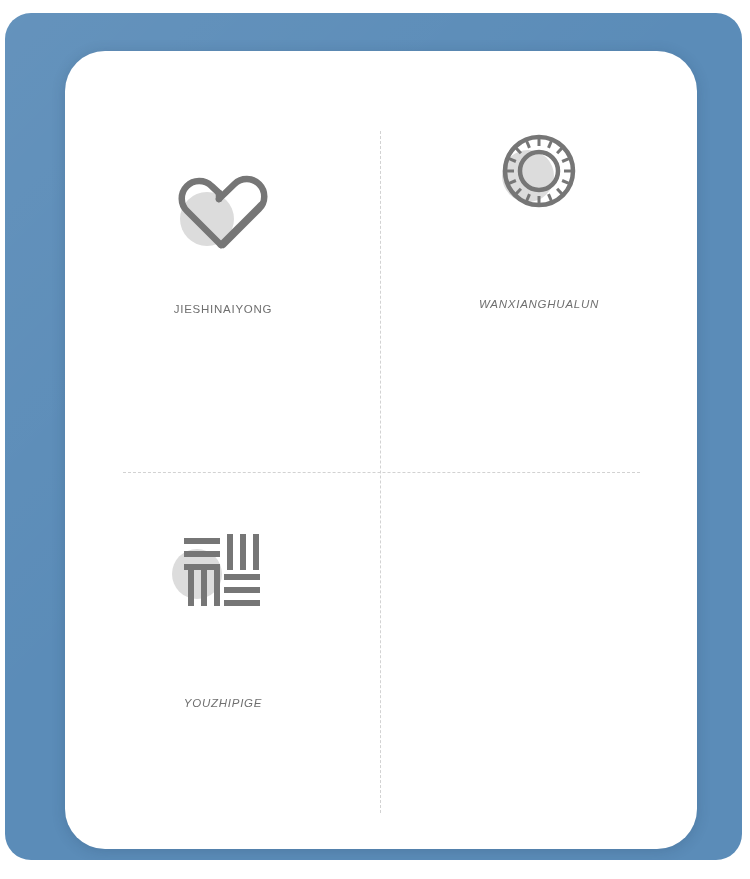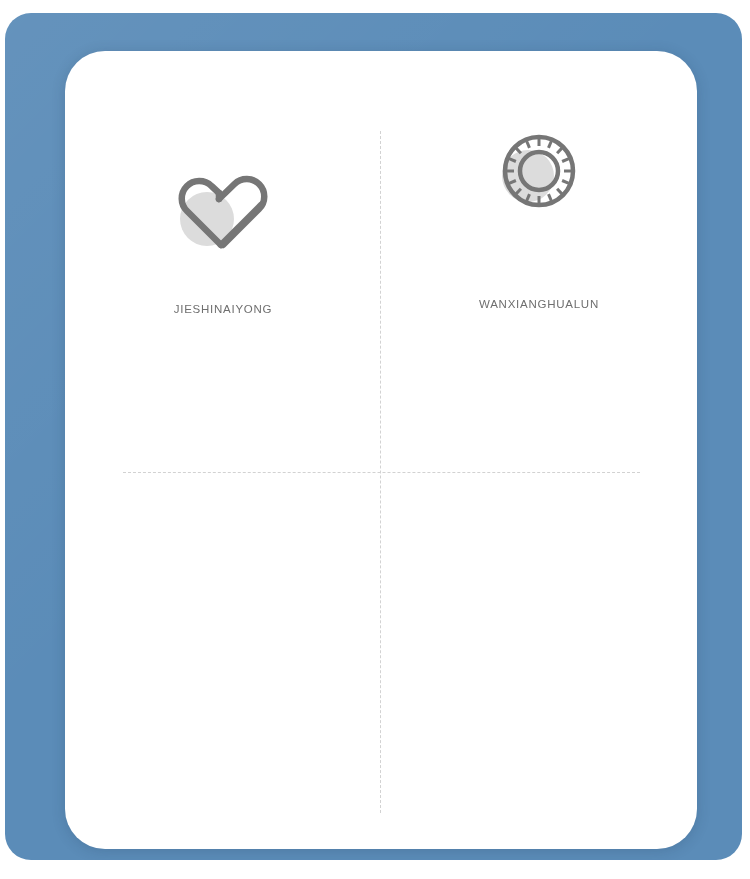--- a/index.html
+++ b/index.html
@@ -111,21 +111,21 @@
   }
   .feature-label {
     margin-top: 37px;
     font-size: 11.5px;
     letter-spacing: 0.75px;
     color: #6f6f6f;
     font-family: "Liberation Sans", sans-serif;
     white-space: nowrap;
     text-align: center;
   }
-  .feature-cell.row-bottom .feature-label { margin-top: 72px; }
+  .feature-cell.row-bottom .feature-label { margin-top: 72px; font-style: italic; }
 </style>
 </head>
 <body>
 
 <div id="app-root">
 
   <div id="blue-panel">
 
     <div id="feature-card">
 
@@ -175,17 +175,43 @@
                 <line x1="11" y1="44" x2="19" y2="44"></line>
                 <line x1="13.5" y1="31.4" x2="20.9" y2="34.5"></line>
                 <line x1="20.4" y1="20.4" x2="25.9" y2="26.2"></line>
                 <line x1="31.4" y1="13.5" x2="34.5" y2="20.9"></line>
               </g>
             </svg>
           </div>
           <div class="feature-label">WANXIANGHUALUN</div>
         </div>
 
+        <div class="feature-cell row-bottom">
+          <div class="icon-stage">
+            <div class="icon-blob" style="width:50px;height:50px;left:8px;top:34px;"></div>
+            <svg class="icon-art" width="86" height="80" viewBox="0 0 86 80">
+              <g fill="#767676">
+
+                <rect x="4" y="8" width="36" height="6"></rect>
+                <rect x="4" y="21" width="36" height="6"></rect>
+                <rect x="4" y="34" width="36" height="6"></rect>
+
+                <rect x="47" y="4" width="6" height="36"></rect>
+                <rect x="60" y="4" width="6" height="36"></rect>
+                <rect x="73" y="4" width="6" height="36"></rect>
+
+                <rect x="8" y="40" width="6" height="36"></rect>
+                <rect x="21" y="40" width="6" height="36"></rect>
+                <rect x="34" y="40" width="6" height="36"></rect>
+
+                <rect x="44" y="44" width="36" height="6"></rect>
+                <rect x="44" y="57" width="36" height="6"></rect>
+                <rect x="44" y="70" width="36" height="6"></rect>
+              </g>
+            </svg>
+          </div>
+          <div class="feature-label">YOUZHIPIGE</div>
+        </div>
 
       </div>
     </div>
   </div>
 </div>
 
 </body></html>

